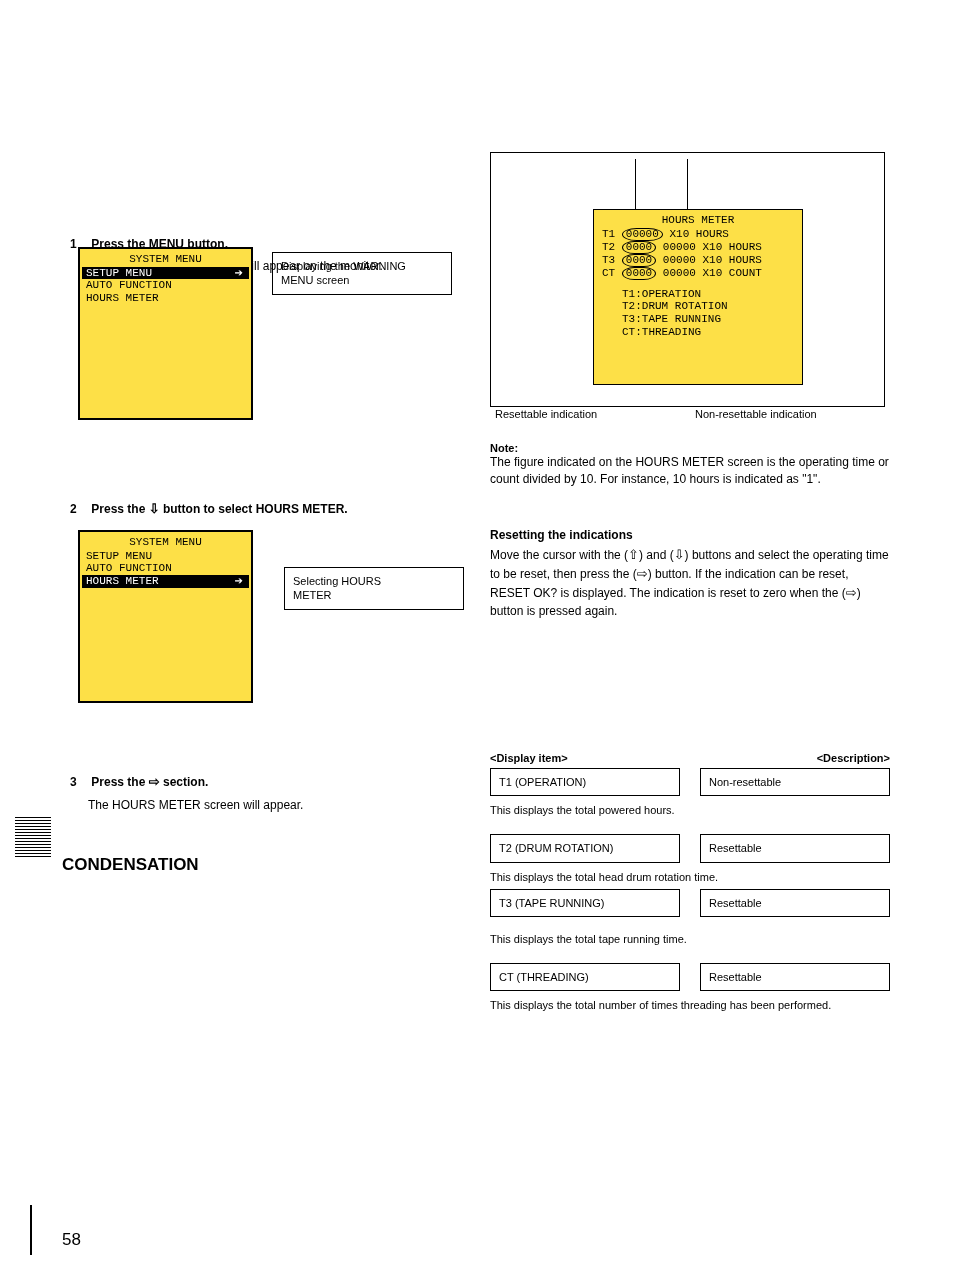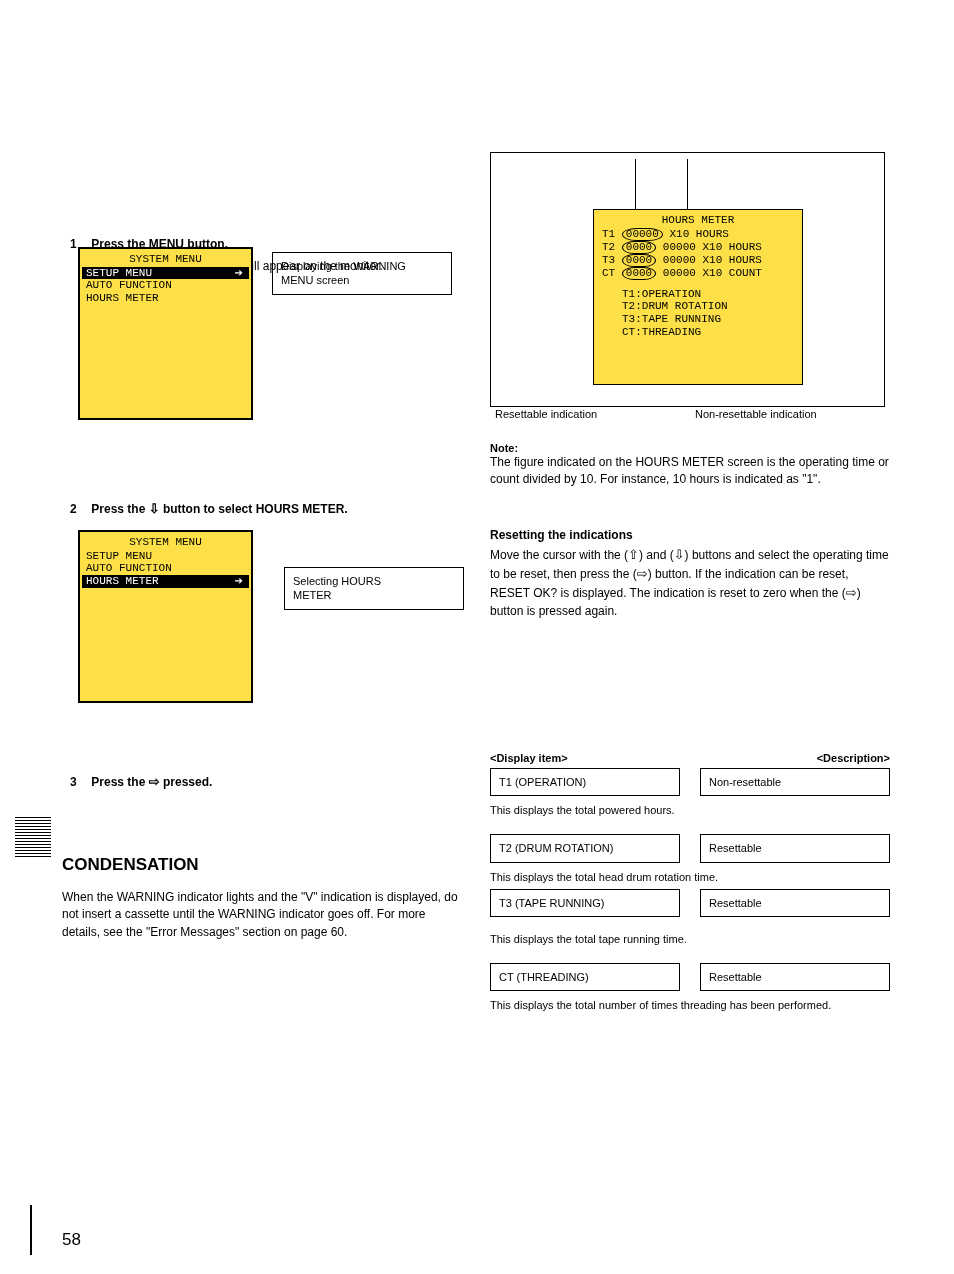--- a/index.html
+++ b/index.html
@@ -91,22 +91,23 @@
   <div class="vtr-row">SETUP MENU</div>
   <div class="vtr-row">AUTO FUNCTION</div>
   <div class="vtr-row inv"><span>HOURS METER</span><span class="arrow-right">➔</span></div>
 </div>
 <div class="instr-box" style="left:284px; top:535px; width:180px; white-space:pre-line;margin-top:32px;">Selecting HOURS
 METER</div>
 
 <div class="col-left" style="top:773px;">
   <div class="step-block">
     <span class="step-num">3</span>
-    <span class="bold"><span>Press the </span><span class="arrow-sym">⇨</span><span> pressed.</span></span>
+    <span class="bold"><span>Press the </span><span class="arrow-sym">⇨</span><span> section.</span></span>
   </div>
+  <div class="step-block" style="padding-left:18px;">The HOURS METER screen will appear.</div>
 </div>
 
 <div style="position:absolute; left:15px; top:817px; width:36px;">
   <div style="border-top:1px solid #000; margin-bottom:2px;"></div>
   <div style="border-top:1px solid #000; margin-bottom:2px;"></div>
   <div style="border-top:1px solid #000; margin-bottom:2px;"></div>
   <div style="border-top:1px solid #000; margin-bottom:2px;"></div>
   <div style="border-top:1px solid #000; margin-bottom:2px;"></div>
   <div style="border-top:1px solid #000; margin-bottom:2px;"></div>
   <div style="border-top:1px solid #000; margin-bottom:2px;"></div>
@@ -114,21 +115,20 @@
   <div style="border-top:1px solid #000; margin-bottom:2px;"></div>
   <div style="border-top:1px solid #000; margin-bottom:2px;"></div>
   <div style="border-top:1px solid #000; margin-bottom:2px;"></div>
   <div style="border-top:1px solid #000; margin-bottom:2px;"></div>
   <div style="border-top:1px solid #000; margin-bottom:2px;"></div>
   <div style="border-top:1px solid #000;"></div>
 </div>
 
 <div class="col-left" style="top:855px; left:62px; width:400px;">
   <div class="heading" style="font-size:17px;">CONDENSATION</div>
-  <div style="font-size:12px; line-height:1.45; margin-top:14px;">When the WARNING indicator lights and the "V" indication is displayed, do not insert a cassette until the WARNING indicator goes off. For more details, see the "Error Messages" section on page 60.</div>
 </div>
 
 <div style="position:absolute; left:490px; top:152px; width:395px; height:255px; border:1px solid #000;">
 
   <div class="leader" style="left:144px; top:6px; height:62px;"></div>
   <div class="leader" style="left:196px; top:6px; height:58px;"></div>
 
   <div class="vtr-box" style="left:102px; top:56px; width:210px; height:176px; border-width:1px;">
     <div class="title">HOURS METER</div>
     <div style="padding-left:6px;">

